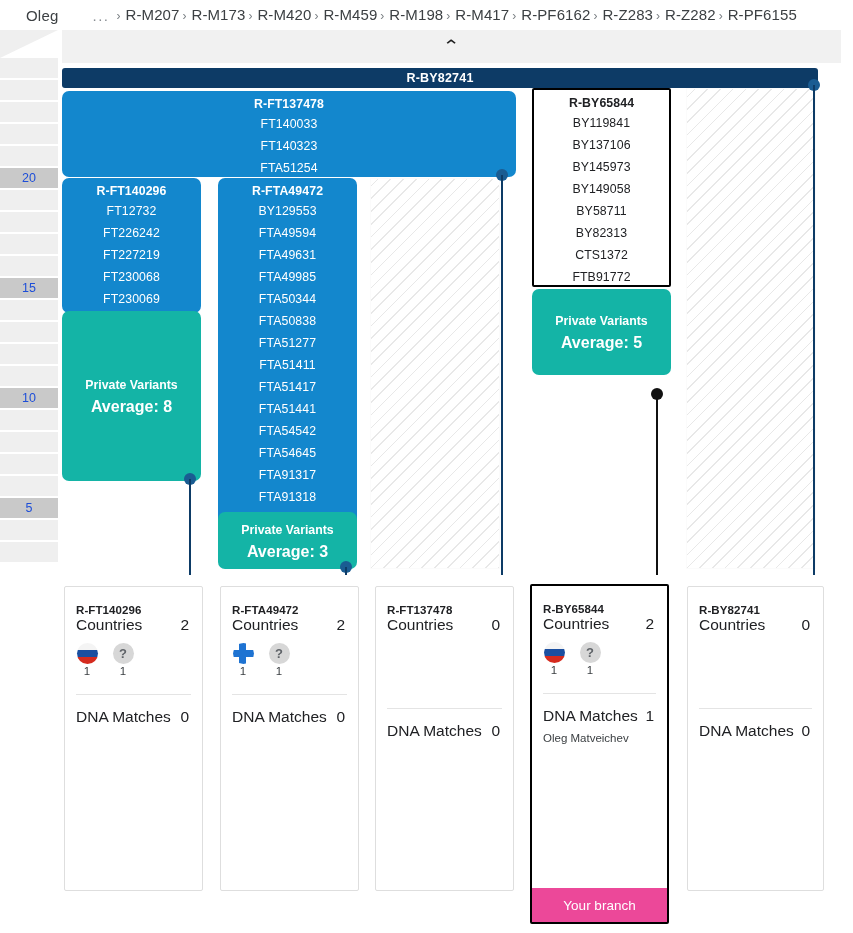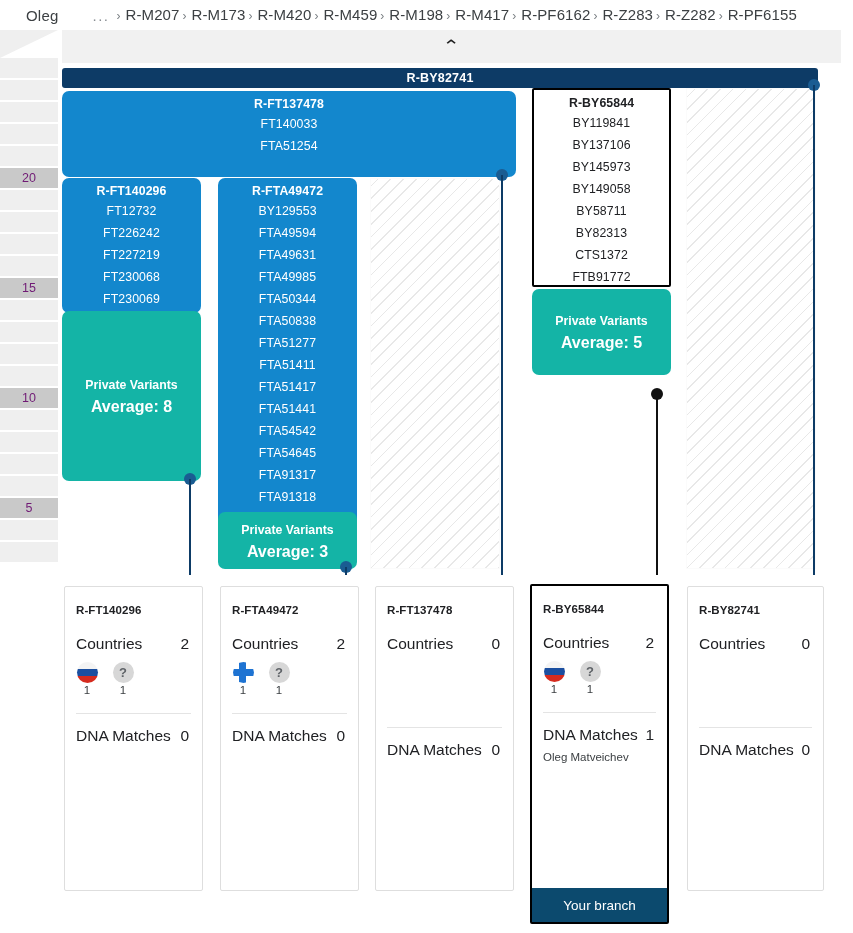--- a/index.html
+++ b/index.html
@@ -46,21 +46,21 @@
     border-left: 58px solid #efefef;
     border-bottom: 28px solid transparent;
   }
   .axis-band {
     position: absolute; left: 0; width: 58px; height: 20px;
     background: #efefef;
   }
   .axis-band.labeled { background: #c9c9c9; }
   .axis-band span {
     display: block; width: 100%; text-align: center;
-    font-size: 12.5px; color: #701a75; line-height: 20px;
+    font-size: 12.5px; color: #1d4ed8; line-height: 20px;
   }
 
   
   #tree {
     position: absolute; left: 58px; top: 30px;
     width: 795px; height: 545px;
     background: #ffffff;
   }
 
   
@@ -169,21 +169,21 @@
   .card .card-title {
     font-size: 11.5px; font-weight: bold; color: #202124;
     margin: 17px 0 0 11px; letter-spacing: .1px;
   }
   .row {
     display: flex; align-items: baseline; justify-content: space-between;
     padding: 0 13px 0 11px;
   }
   .row .row-label { font-size: 15.5px; color: #202124; }
   .row .row-value { font-size: 15.5px; color: #202124; }
-  .countries-row { margin-top: 19px; }
+  .countries-row { }
   .matches-row   { margin-top: 13px; }
 
   .flags { display: flex; padding: 0 0 0 10px; margin-top: 9px; gap: 12px; }
   .flag-item { display: flex; flex-direction: column; align-items: center; width: 24px; }
   .flag-count { font-size: 11.5px; color: #3c4043; margin-top: 1px; }
 
   .flag-ru {
     width: 21px; height: 21px; border-radius: 50%;
     background: linear-gradient(to bottom,
        #f4f4f4 0%, #f4f4f4 33%,
@@ -211,21 +211,21 @@
 
   .divider {
     height: 1px; background: #e4e4e4; margin: 17px 11px 0 11px;
   }
   .match-name {
     font-size: 11.5px; color: #3c4043; margin: 7px 12px 0 11px;
   }
   .your-branch {
     position: absolute; left: 0; bottom: 0;
     width: 100%; height: 34px;
-    background: #0c4a6e; color: #ffffff;
+    background: #ec4899; color: #ffffff;
     font-size: 13.5px;
     display: flex; align-items: center; justify-content: center;
   }
 
   
   #scroll-gutter {
     position: absolute; right: 0; top: 30px;
     width: 0px; height: 545px; background: transparent;
   }
 </style>
@@ -285,20 +285,21 @@
     <span>R-BY82741</span>
   </div>
 
   <div class="hatch" style="left:312px; top:148px; width:130px; height:391px;"></div>
   <div class="hatch" style="left:628px; top:58px; width:130px; height:481px;"></div>
 
   <div class="blk" id="blk-ft137478" style="left:4px; top:61px; width:454px; height:86px;">
     <div class="blk-title">R-FT137478</div>
     <div class="blk-snps">
         <div class="blk-snp">FT140033</div>
+        <div class="blk-snp">FT140323</div>
         <div class="blk-snp">FTA51254</div>
       </div>
   </div>
 
   <div class="blk" id="blk-ft140296" style="left:4px; top:148px; width:139px; height:135px;">
     <div class="blk-title">R-FT140296</div>
     <div class="blk-snps">
         <div class="blk-snp">FT12732</div>
         <div class="blk-snp">FT226242</div>
         <div class="blk-snp">FT227219</div>

